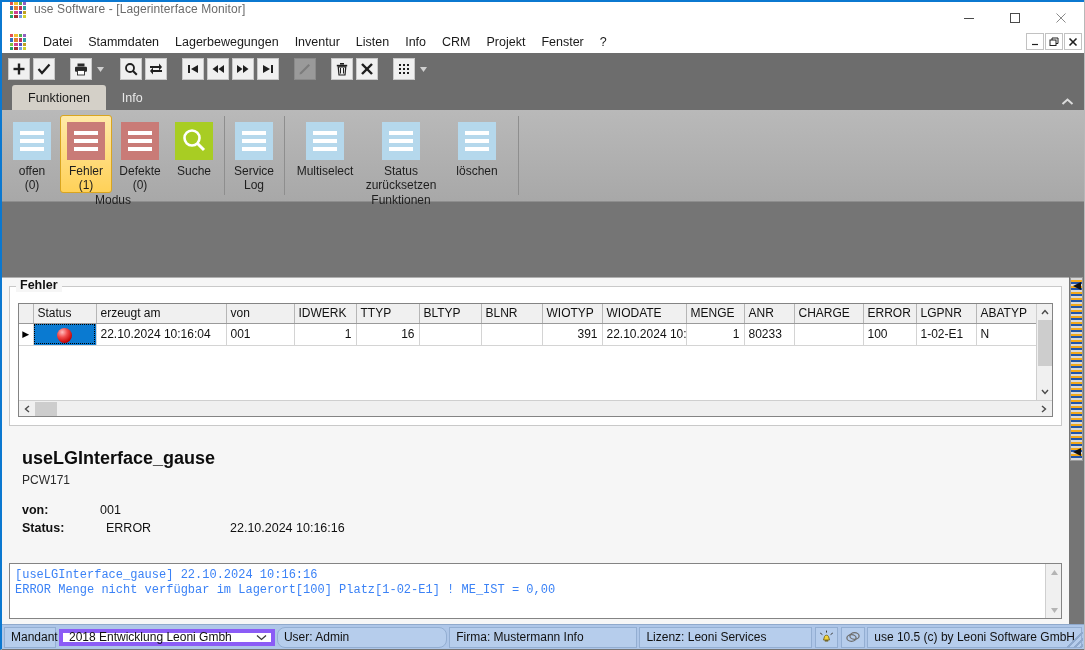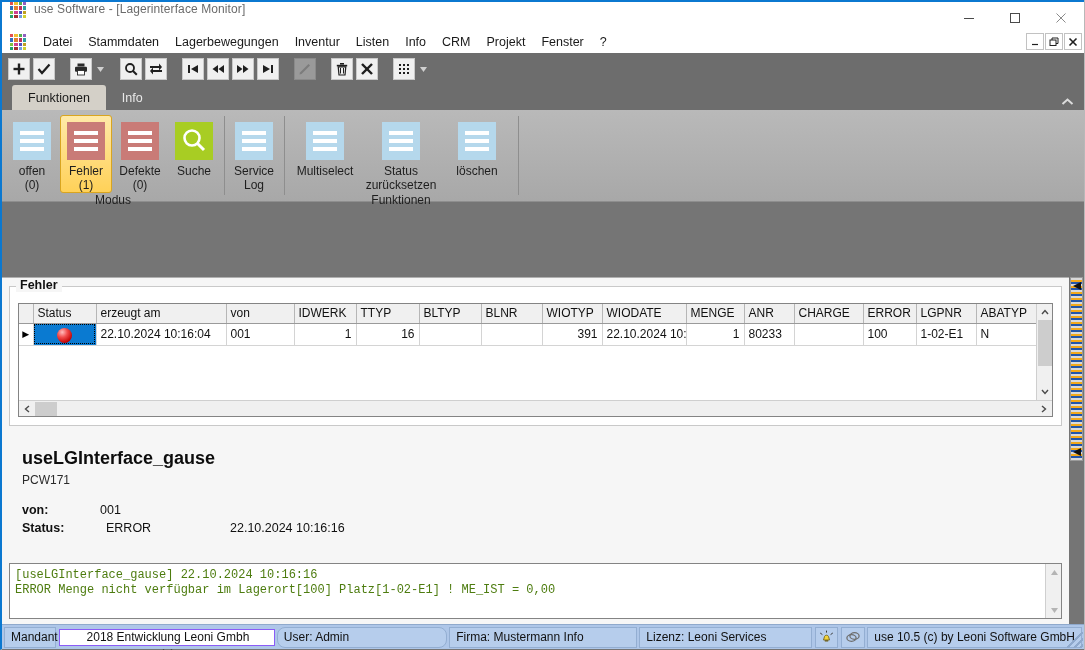--- a/index.html
+++ b/index.html
@@ -254,21 +254,21 @@
   
   .logbox {
     position: absolute; left: 7px; right: 7px; top: 285px; bottom: 6px;
     border: 1px solid #848484;
     background: #ffffff;
     display: flex;
   }
   .logtext {
     flex: 1;
     font-family: "Liberation Mono", "DejaVu Sans Mono", monospace;
-    font-size: 12px; color: #4d7c0f;
+    font-size: 12px; color: #3b82f6;
     padding: 4px 5px;
     white-space: pre;
     line-height: 15px;
     overflow: hidden;
   }
   .log-vscroll {
     width: 16px; background: #f0f0f0; border-left: 1px solid #cfcfcf;
     display: flex; flex-direction: column; justify-content: space-between;
   }
 
@@ -306,24 +306,23 @@
     border-top: 1px solid #8fa9cc;
   }
   .sb-cell {
     height: 21px; margin: 2px 0 2px 2px;
     border: 1px solid #93aed2; background: #b6cdec;
     display: flex; align-items: center; padding: 0 6px;
     white-space: nowrap;
   }
   .sb-combo {
     height: 17px; margin: 2px 0 2px 3px; width: 218px;
-    border: 1px solid #8b5cf6; background: #ffffff;
+    border: 4px solid #8b5cf6; background: #ffffff;
     display: flex; align-items: center; justify-content: space-between;
     padding: 0 4px 0 6px;
-    flex-direction: column;
   }
   .sb-combo span.val { font-size: 12px; color: #111; }
   .sb-icon {
     width: 24px; height: 21px; margin: 2px 0 2px 3px;
     border: 1px solid #93aed2; background: #b6cdec;
     display: flex; align-items: center; justify-content: center;
   }
   .sb-grip {
     position: absolute; right: 1px; bottom: 1px; width: 16px; height: 16px;
     background:

